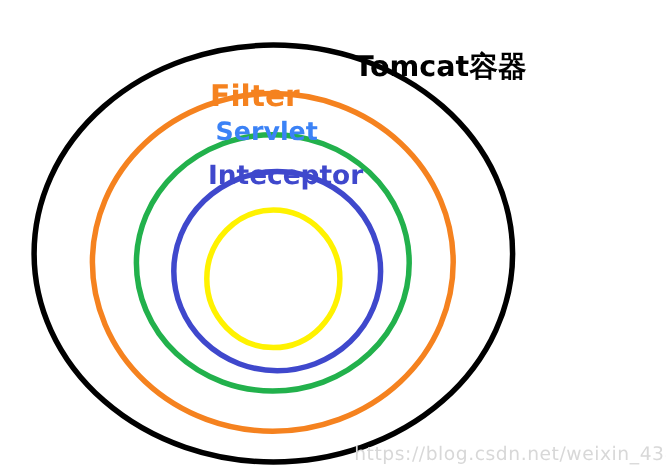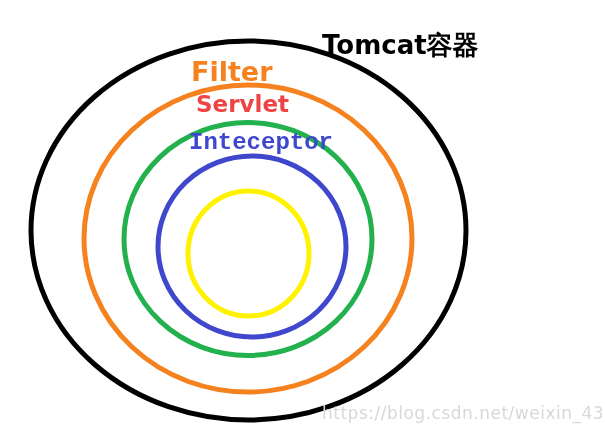--- a/index.html
+++ b/index.html
@@ -22,21 +22,21 @@
   #rings-svg {
     position: absolute;
     left: 0;
     top: 0;
     width: 605px;
     height: 430px;
   }
   #labels-layer {
     position: absolute;
     left: 0;
-    top: 0;
+    top: 16px;
     width: 605px;
     height: 382px;
     pointer-events: none;
   }
   .ring-label {
     position: absolute;
     font-weight: bold;
     line-height: 1;
     white-space: nowrap;
     letter-spacing: 0px;
@@ -60,17 +60,17 @@
   <svg id="rings-svg" viewBox="0 0 605 430">
       <ellipse cx="248.5" cy="230.5" rx="217.5" ry="189.5" fill="none" stroke="#000000" stroke-width="5"></ellipse>
       <ellipse cx="248" cy="238.5" rx="164" ry="153.5" fill="none" stroke="#f5821f" stroke-width="5"></ellipse>
       <ellipse cx="248" cy="239" rx="124" ry="116.5" fill="none" stroke="#22b14c" stroke-width="5"></ellipse>
       <ellipse cx="252" cy="246.5" rx="94" ry="90.5" fill="none" stroke="#3f48cc" stroke-width="5"></ellipse>
       <ellipse cx="248.5" cy="253.5" rx="60.5" ry="62.5" fill="none" stroke="#fff200" stroke-width="5"></ellipse>
     </svg>
   <div id="labels-layer">
       <div class="ring-label" style="left: 322px; top: 32px; color: rgb(0, 0, 0); font-size: 26px;">Tomcat容器</div>
       <div class="ring-label" style="left: 191px; top: 58px; color: rgb(245, 130, 31); font-size: 27px;">Filter</div>
-      <div class="ring-label" style="left: 196px; top: 93px; color: #ef4444; font-size: 23px;">Servlet</div>
-      <div class="ring-label" style="left: 189px; top: 131px; color: rgb(63, 72, 204); font-size: 24px; font-family: Liberation Mono, monospace;">Inteceptor</div>
+      <div class="ring-label" style="left: 196px; top: 93px; color: #3b82f6; font-size: 23px;">Servlet</div>
+      <div class="ring-label" style="left: 189px; top: 131px; color: rgb(63, 72, 204); font-size: 24px;">Inteceptor</div>
     </div>
   <div class="watermark" style="color: rgb(216, 216, 216);">https://blog.csdn.net/weixin_43888891</div>
 </div>
 
 </body></html>

